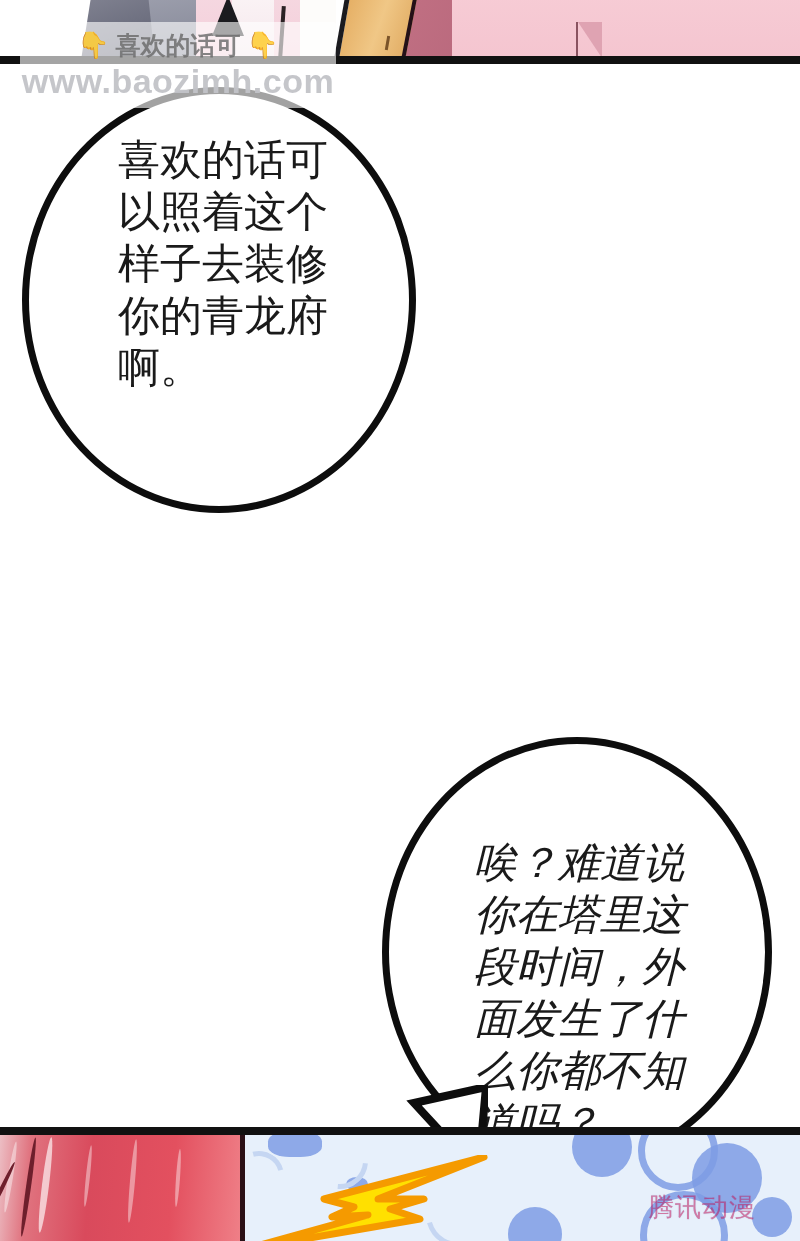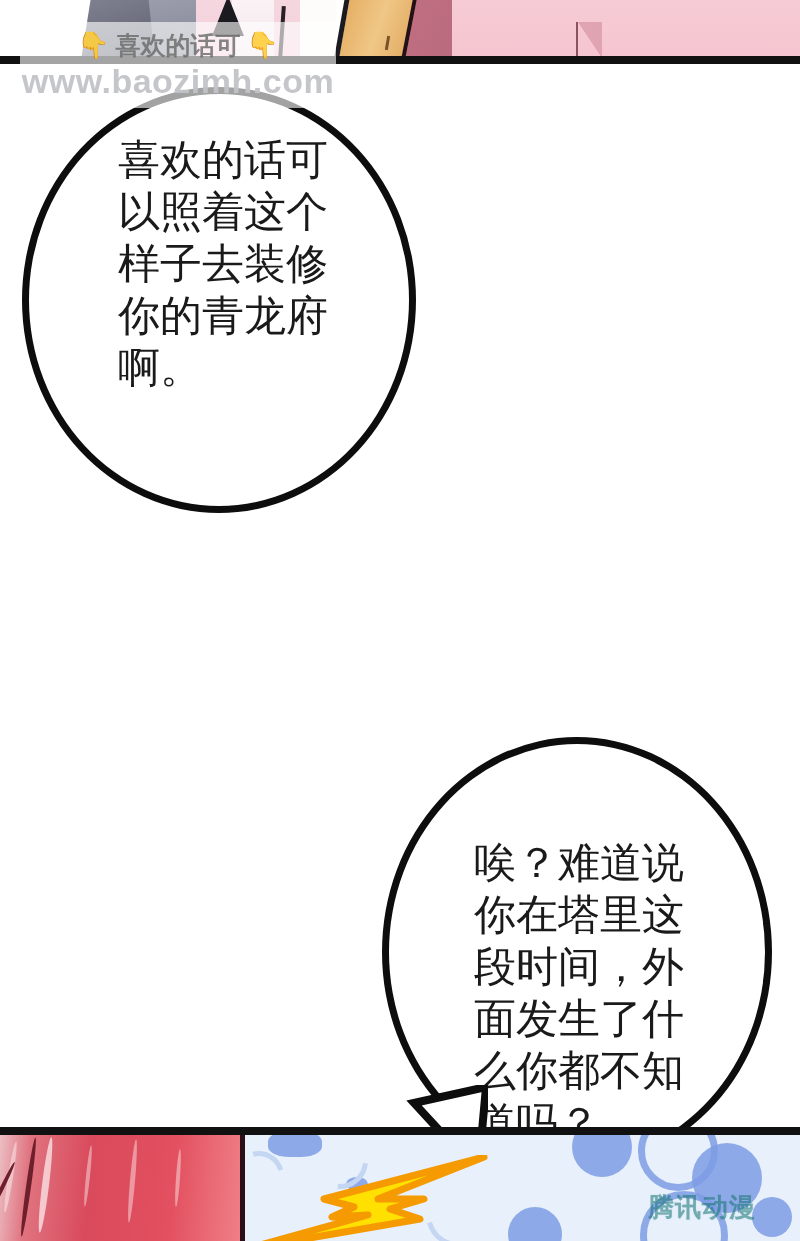--- a/index.html
+++ b/index.html
@@ -143,21 +143,21 @@
     font-weight:500;
     line-height:52px;
     letter-spacing:0px;
     white-space:pre-line;
   }
 
   #bubble1{left:22px;top:87px;width:394px;height:426px;}
   #bubble1 .txt{left:96px;top:47px;width:236px;font-size:42px;}
 
   #bubble2{left:382px;top:737px;width:390px;height:430px;}
-  #bubble2 .txt{left:92px;top:100px;width:240px;font-size:42px;}
+  #bubble2 .txt{left:92px;top:100px;width:240px;font-size:42px;font-style:italic;}
 
   
   #bubble2-tail{position:absolute;left:368px;top:1085px;width:120px;height:140px;}
 
   
   #wm-baozimh{
     position:absolute;left:20px;top:22px;width:316px;height:86px;
     background:rgba(255,255,255,.62);
     border-radius:3px;
     display:flex;flex-direction:column;justify-content:center;align-items:center;
@@ -170,21 +170,21 @@
   }
   #wm-baozimh .line1 .emoji{font-size:26px;filter:none;opacity:1;}
   #wm-baozimh .line2{
     margin-top:6px;
     font-size:34px;font-weight:bold;color:#c2c3c8;opacity:.95;
     letter-spacing:.5px;line-height:1;
   }
 
   #wm-tencent{
     position:absolute;left:648px;top:1190px;
-    font-size:26px;font-weight:bold;color:#0f766e;opacity:.55;
+    font-size:26px;font-weight:normal;color:#be185d;opacity:.55;
     letter-spacing:1px;
     text-shadow:0 0 1px rgba(120,140,200,.9);
     pointer-events:none;
   }
 </style>
 </head>
 <body>
 
 <div id="page">
 

